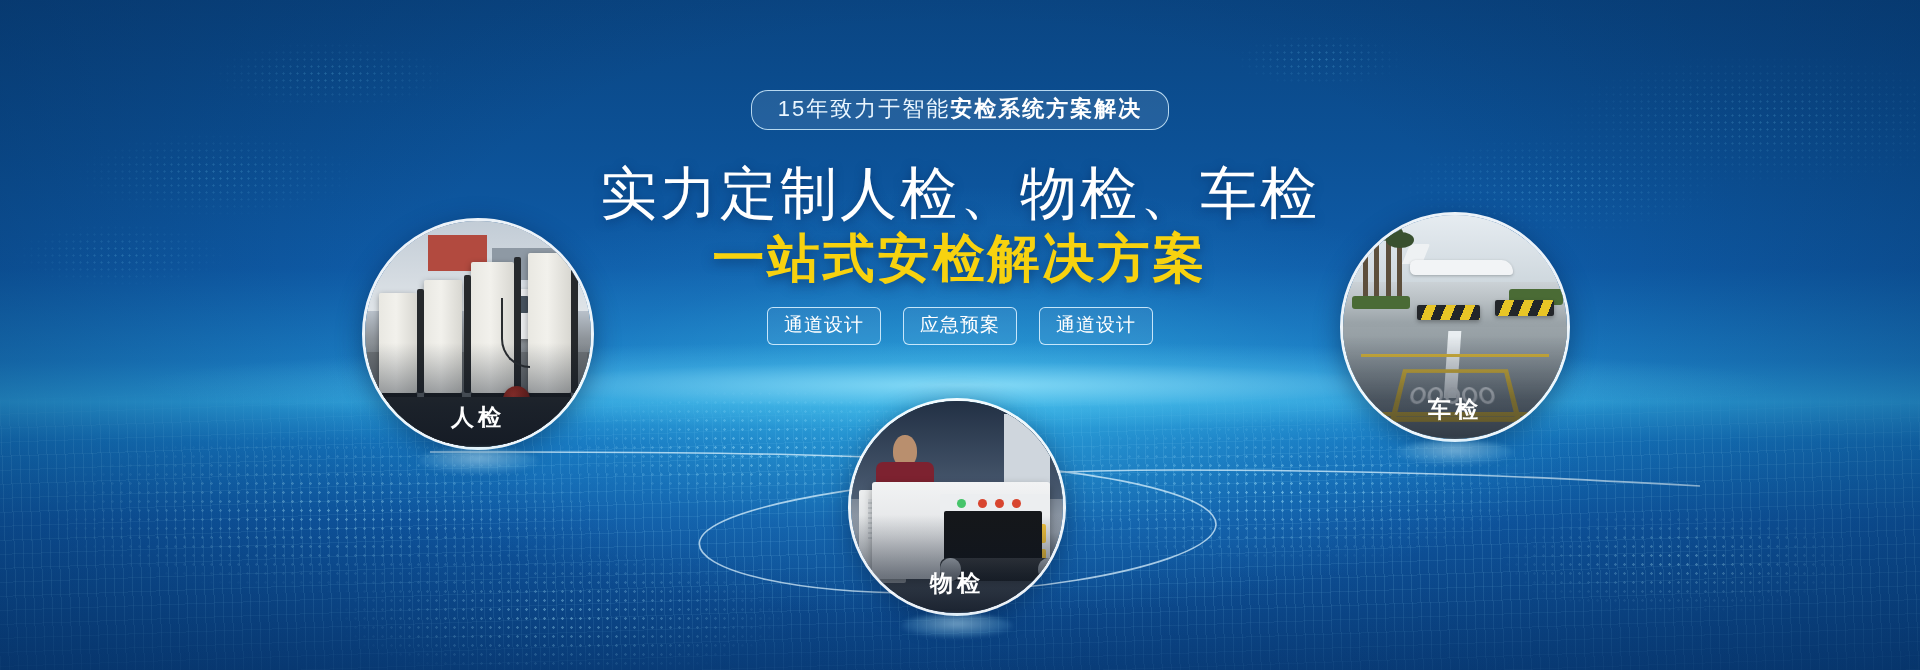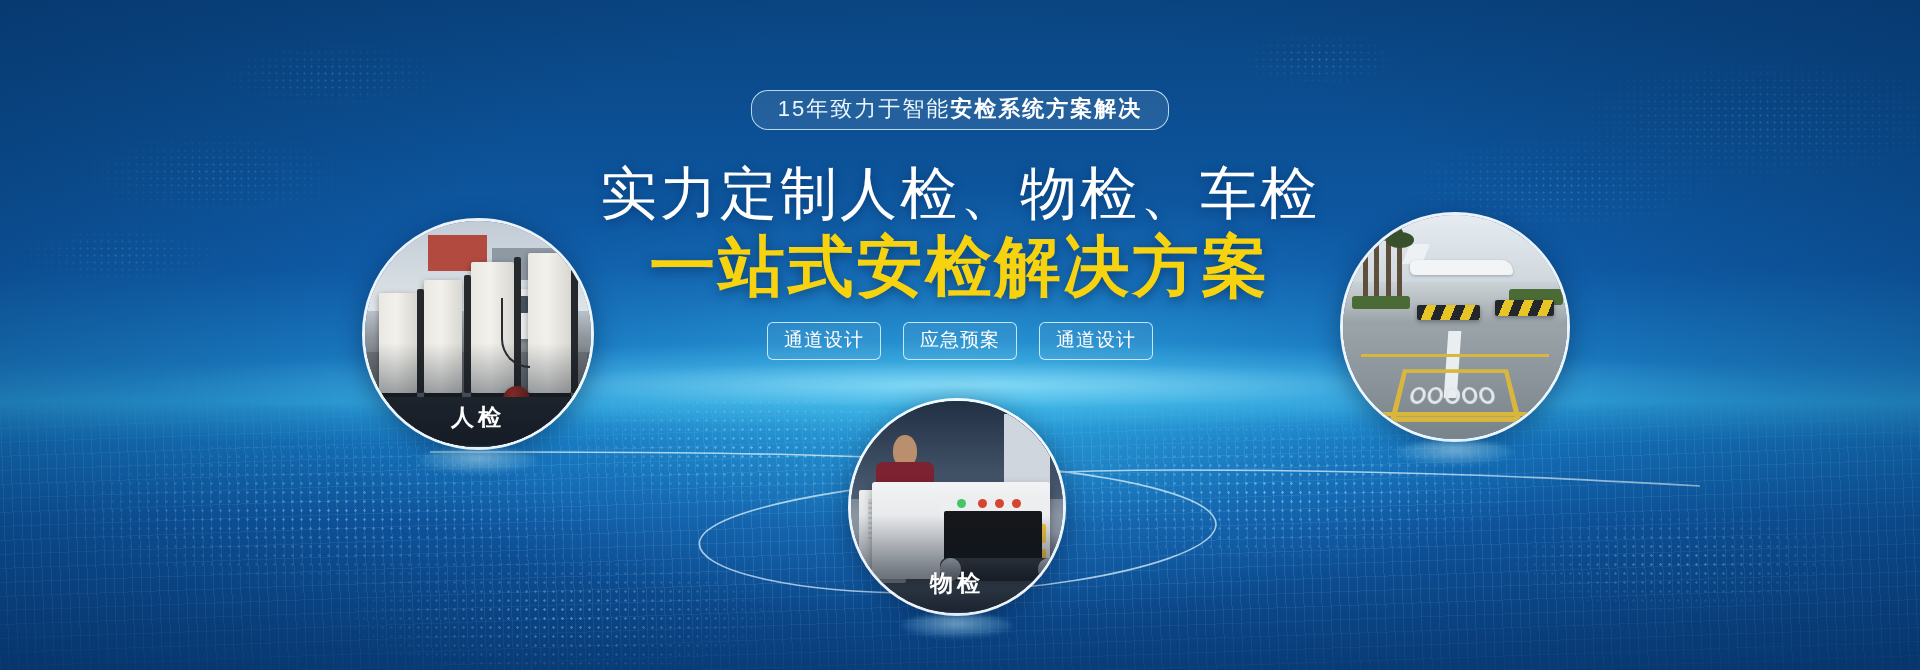--- a/index.html
+++ b/index.html
@@ -124,21 +124,21 @@
     color: #ffffff;
     font-size: 57px;
     line-height: 1.12;
     letter-spacing: 3px;
     white-space: nowrap;
     text-shadow: 0 2px 10px rgba(0,40,90,0.55);
   }
   .headline-yellow {
     margin-top: 4px;
     color: #f7d20f;
-    font-size: 66px;
+    font-size: 52px;
     font-weight: bold;
     line-height: 1.1;
     letter-spacing: 3px;
     white-space: nowrap;
     text-shadow: 0 3px 12px rgba(0,35,80,0.55);
   }
 
   .pills {
     margin-top: 20px;
     display: flex;
@@ -325,20 +325,21 @@
         <div class="yline" style="left:8%;  top:62%; width:84%; height:3px;"></div>
         <div class="pit">
           <div class="dot" style="left:8%;"></div>
           <div class="dot" style="left:24%;"></div>
           <div class="dot" style="left:40%;"></div>
           <div class="dot" style="left:56%;"></div>
           <div class="dot" style="left:72%;"></div>
         </div>
         <div class="yline" style="left:14%; top:88%; width:72%; height:4px;"></div>
       </div>
+      <div class="caption">车检</div>
     </div>
     <div class="reflection" style="width:118px; height:25px; bottom:-23px;"></div>
   </div>
 
   <div class="text-block">
 
     <div class="badge">
       <span>15年致力于智能</span><b>安检系统方案解决</b>
     </div>
 

